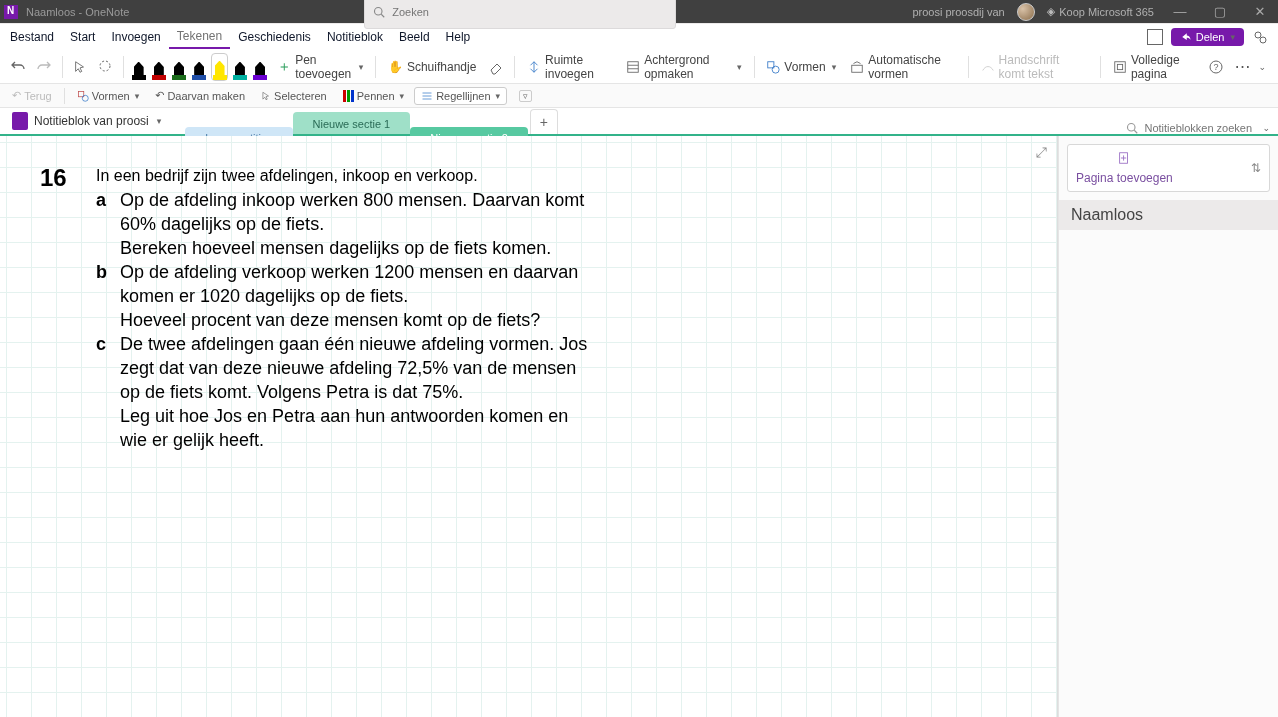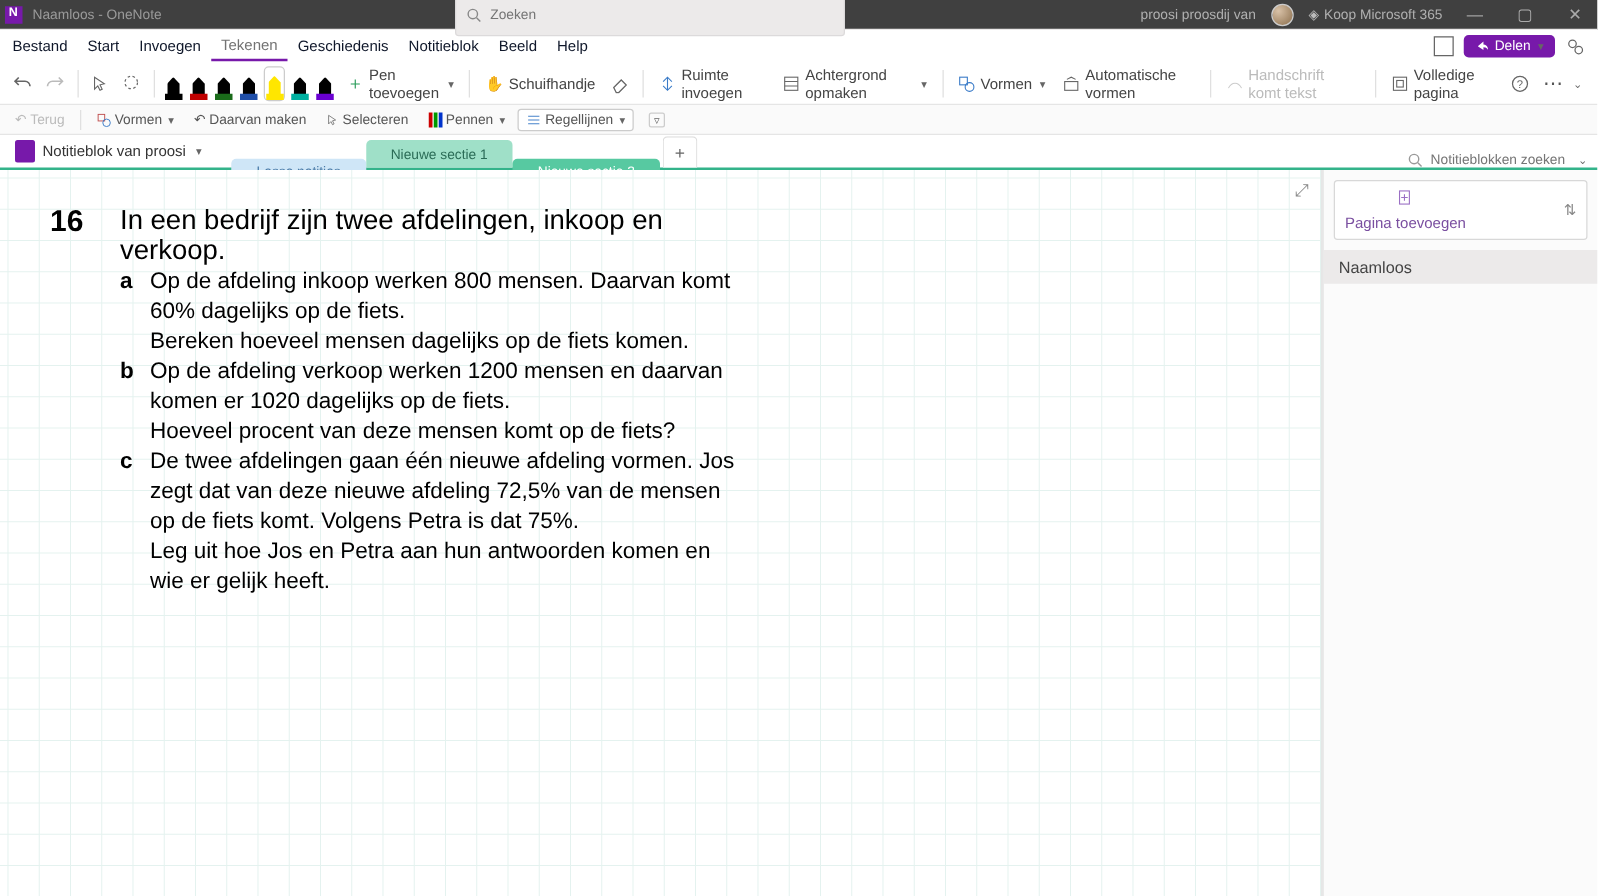--- a/index.html
+++ b/index.html
@@ -70,30 +70,30 @@
   background-image:
     linear-gradient(#e4f2ef 1px, transparent 1px),
     linear-gradient(90deg, #e4f2ef 1px, transparent 1px);
   background-size: 25px 25px;
   background-position: 6px 6px;
 }
 .expand-icon { position:absolute; top:8px; right:10px; color:#888; font-size:14px; }
 
 .note { position:absolute; top:28px; left:40px; width:560px; font-family: Arial, sans-serif; color:#000; }
 .note .qnum { position:absolute; left:0; top:0; font-size:24px; font-weight:bold; }
-.note .intro { margin-left:56px; font-size:22px; line-height:24px; }
+.note .intro { margin-left:56px; font-size:16px; line-height:24px; }
 .note .item { margin-left:56px; position:relative; font-size:18px; line-height:24px; }
 .note .item .lett { position:absolute; left:0; top:0; font-weight:bold; }
 .note .item .body { margin-left:24px; }
 
 
 .pagepane { width:220px; background:#fbfbfb; border-left:1px solid #e5e5e5; }
 .pagepane .addpage { margin:8px; padding:6px 8px; border:1px solid #d8d8d8; border-radius:3px; display:flex; align-items:center; justify-content:space-between; font-size:12px; color:#7a4fa0; background:#fff; }
 .pagepane .addpage .left { display:flex; gap:6px; align-items:center;flex-direction:column; }
-.pagepane .pageitem { padding:6px 12px; font-size:13px; background:#eceaea; color:#444; }
+.pagepane .pageitem { padding:6px 12px; font-size:16px; background:#eceaea; color:#444; }
 .sort-icon { color:#888; font-size:12px; }
 
 svg { display:block; }
 </style>
 </head>
 <body>
 
 <div class="titlebar">
   <div class="app-icon"></div>
   <div class="title-text">Naamloos  -  OneNote</div>

